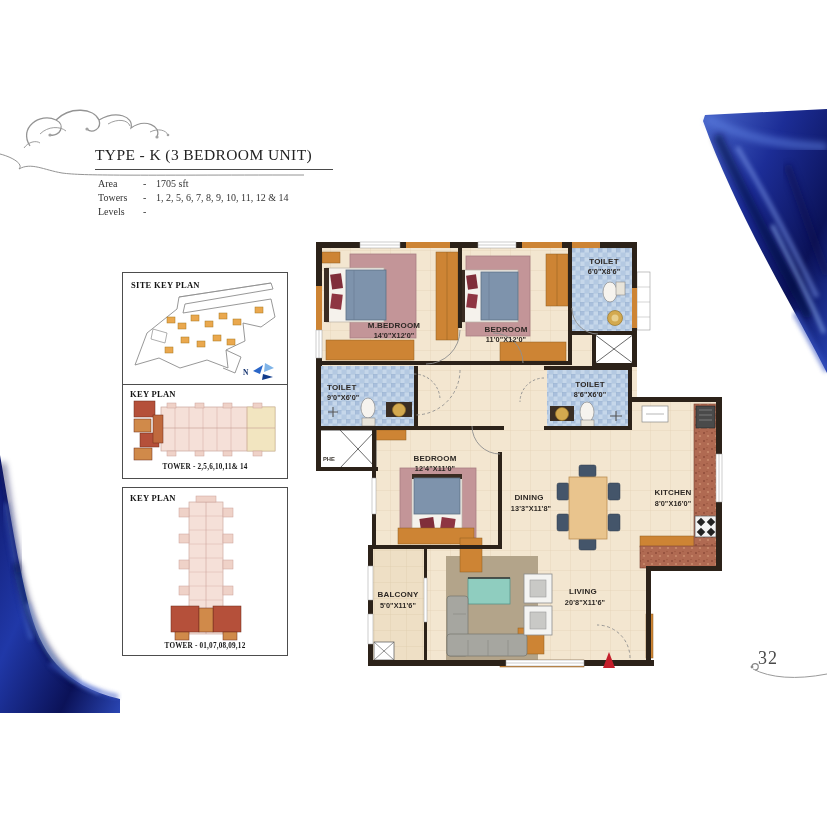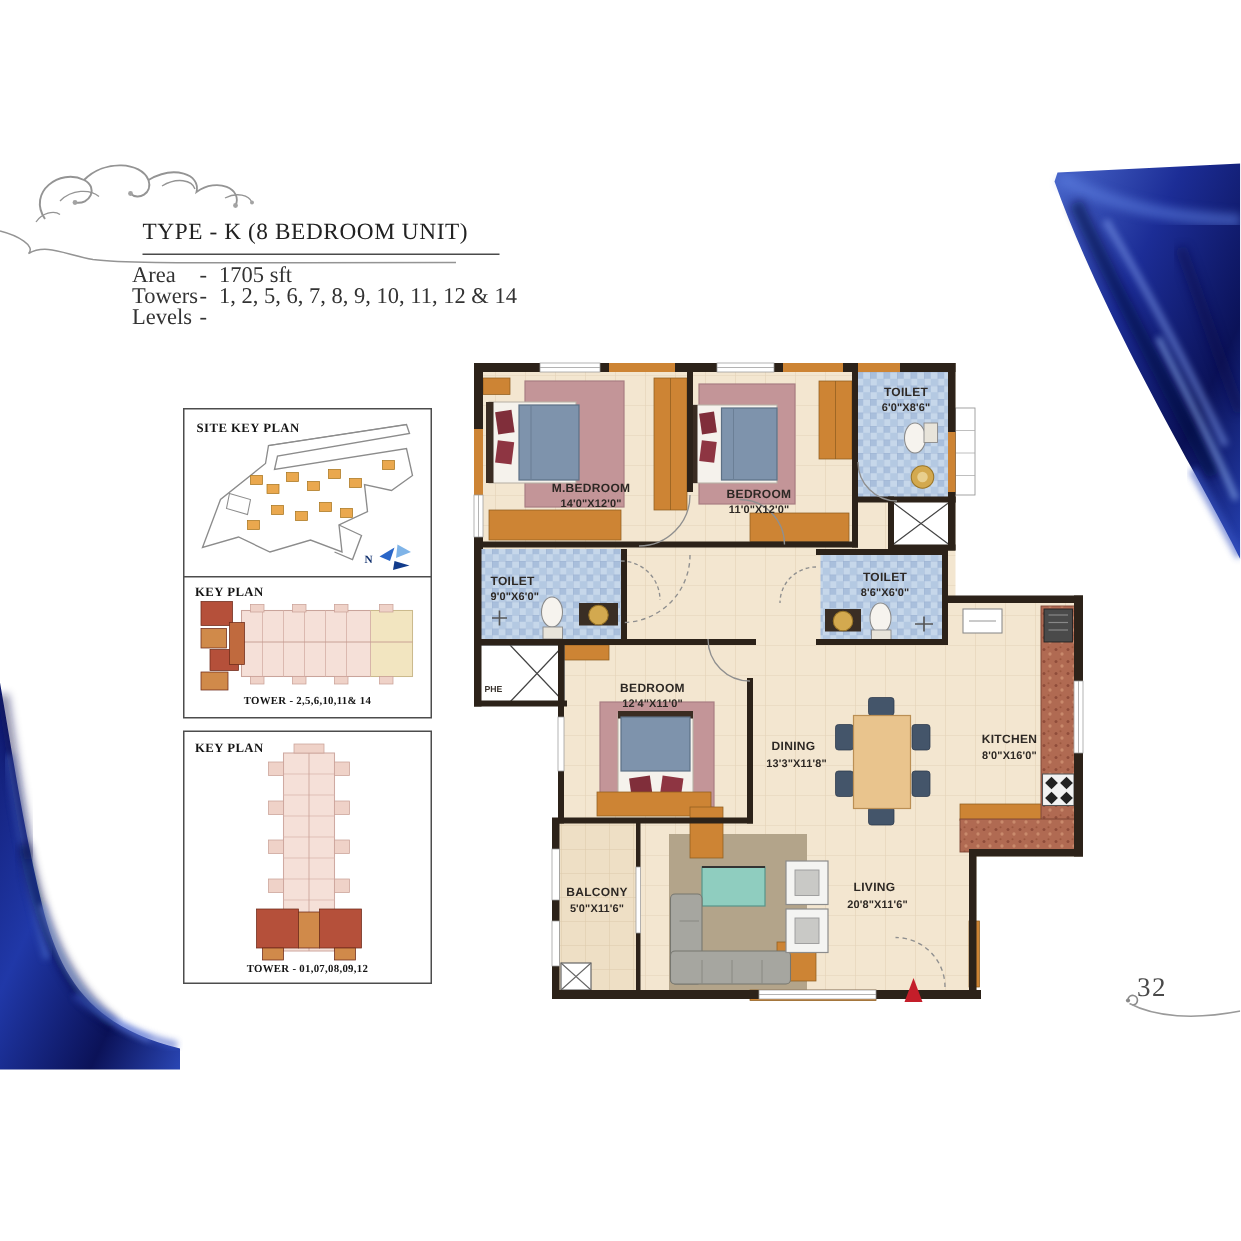--- a/index.html
+++ b/index.html
@@ -3,21 +3,21 @@
 <meta charset="utf-8">
 <style>
   html,body{margin:0;padding:0;background:#ffffff;}
   #page{position:relative;width:827px;height:827px;background:#ffffff;overflow:hidden;
         font-family:"Liberation Serif",serif;}
   .abs{position:absolute;}
 
   
   #title{left:95px;top:146px;font-size:15.5px;letter-spacing:.4px;color:#222;font-weight:400;}
   #title-rule{left:95px;top:169px;width:238px;height:0;border-top:1.4px solid #4a4a4a;}
-  #details{left:88px;top:177px;font-size:15px;color:#333;line-height:14.2px;}
+  #details{left:98px;top:177px;font-size:10px;color:#333;line-height:14.2px;}
   .drow{display:flex;}
   .dlab{width:45px;}
   .dsep{width:13px;}
 
   
   .planbox{border:1px solid #4d4d4d;background:#fff;}
 
   
   .fp-label{font-family:"Liberation Sans",sans-serif;font-weight:600;font-size:8px;fill:#2d2824;letter-spacing:.2px;}
   .fp-dims{font-family:"Liberation Sans",sans-serif;font-weight:600;font-size:7.3px;fill:#2d2824;letter-spacing:.1px;}
@@ -45,21 +45,21 @@
       <path d="M24,44 C28,38 36,36 40,39" stroke-width=".9"></path>
     </g>
     <g fill="#a3a3a3" stroke="none">
       <circle cx="50" cy="31" r="1.6"></circle>
         <circle cx="87" cy="25" r="1.6"></circle>
       <circle cx="157" cy="33" r="1.6"></circle>
         <circle cx="168" cy="31" r="1.3"></circle>
     </g>
   </svg>
 
-  <div class="abs" id="title">TYPE - K (8 BEDROOM UNIT)</div>
+  <div class="abs" id="title">TYPE - K (3 BEDROOM UNIT)</div>
   <div class="abs" id="title-rule"></div>
   <div class="abs" id="details">
     <div class="drow">
       <span class="dlab">Area</span>
         <span class="dsep">-</span>
         <span>1705 sft</span>
     </div>
     <div class="drow">
       <span class="dlab">Towers</span>
         <span class="dsep">-</span>

